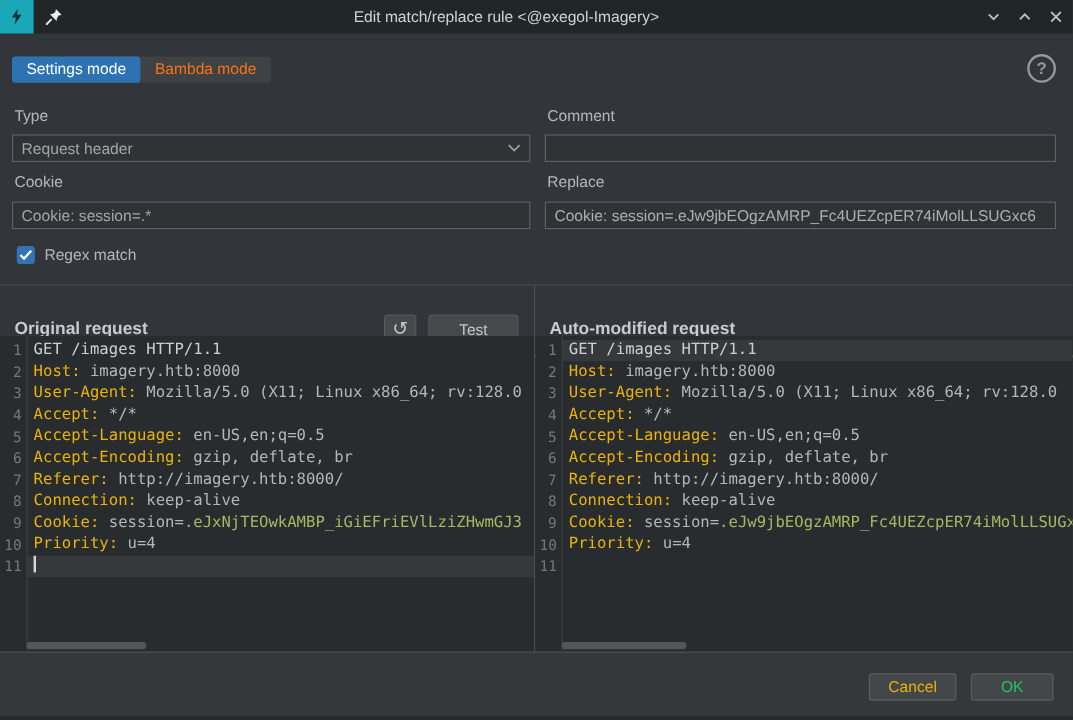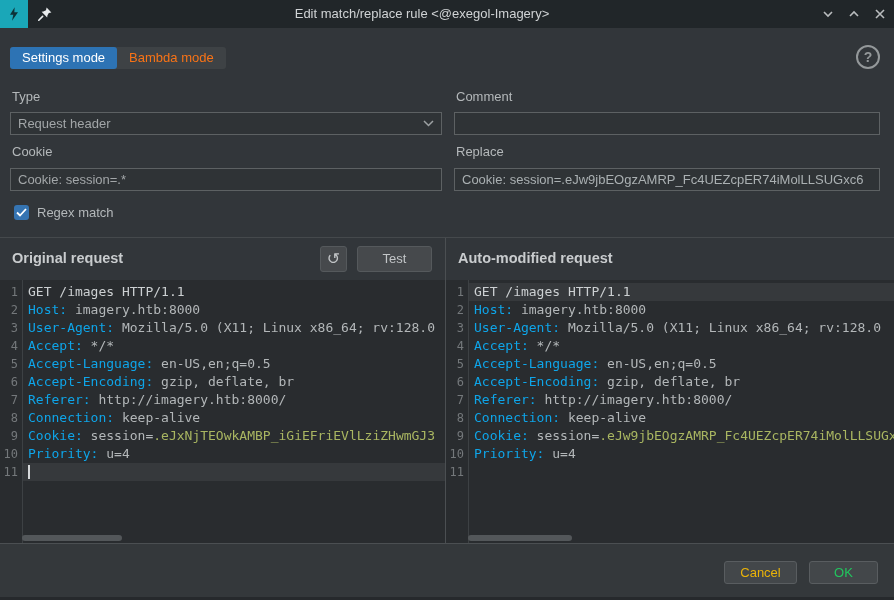--- a/index.html
+++ b/index.html
@@ -44,39 +44,39 @@
   #replace-input  { left:454px; top:168px; width:426px; color:#aab0b2; }
   .checkbox-row { position:absolute; left:14px; top:204px; height:16px; display:flex; align-items:center; gap:8px; }
   .checkbox { width:15px; height:15px; border-radius:3px; background:#3574b2;
               display:flex; align-items:center; justify-content:center; }
   .checkbox-label { font-size:13px; color:#b4b8ba; }
   
   .panels { position:absolute; left:0; top:237px; width:894px; height:306px; border-top:1px solid #45494c; box-sizing:border-box; }
   .panel  { position:absolute; top:0; height:305px; }
   #panel-left  { left:0; width:445px; border-right:1px solid #4b4f52; box-sizing:content-box; }
   #panel-right { left:446px; width:448px; }
-  .panel-header { position:absolute; left:0; right:0; top:0; height:42px; border-bottom:2px solid #fde047;text-decoration:underline; }
+  .panel-header { position:absolute; left:0; right:0; top:16px; height:42px; border-bottom:2px solid #fde047;text-decoration:underline; }
   .panel-title  { position:absolute; left:12px; top:12px; font-size:14.5px; font-weight:bold; color:#c9ccce; white-space:nowrap; }
   .refresh-btn { position:absolute; left:320px; top:8px; width:27px; height:26px;
                  background:#46494c; border:1px solid #55595c; border-radius:3px; box-sizing:border-box;
                  color:#c2c5c7; font-size:16px; line-height:23px; text-align:center; }
   .test-btn { position:absolute; left:357px; top:8px; width:75px; height:26px;
               background:#46494c; border:1px solid #55595c; border-radius:3px; box-sizing:border-box;
               color:#c2c5c7; font-size:13px; line-height:24px; text-align:center; }
   .editor { position:absolute; left:0; right:0; top:42px; bottom:0; background:#292c2f; overflow:hidden; }
   .gutter { position:absolute; left:0; top:3px; width:18px; }
   .gutter-sep { position:absolute; left:22px; top:0; bottom:0; width:1px; background:#3d4144; }
   .ln { height:18px; line-height:18px; text-align:right; font-family:"DejaVu Sans Mono", monospace;
         font-size:12px; color:#74787b; }
   .code { position:absolute; left:23px; right:0; top:3px; bottom:10px; overflow:hidden; }
   .line { height:18px; line-height:18px; padding-left:5px; white-space:pre; overflow:hidden;
           font-family:"DejaVu Sans Mono", monospace; font-size:13px; }
   .line.hl { background:#36393c; }
   .seg-plain { color:#ccd0d2; }
-  .seg-name  { color:#0ea5e9; }
+  .seg-name  { color:#eab308; }
   .seg-val   { color:#b3b7b9; }
   .seg-token { color:#a9b661; }
   .cursor { display:inline-block; width:2px; height:14px; background:#d6d9db;
             vertical-align:middle; position:relative; top:-1px; }
   .hscroll { position:absolute; bottom:2px; height:6px; border-radius:3px; background:#53575a; }
   #hscroll-left  { left:22px; width:100px; }
   #hscroll-right { left:22px; width:104px; }
   
   .footer { position:absolute; left:0; top:543px; width:894px; height:54px;
             background:#34383b; border-top:1px solid #4b4f52; box-sizing:content-box; }

